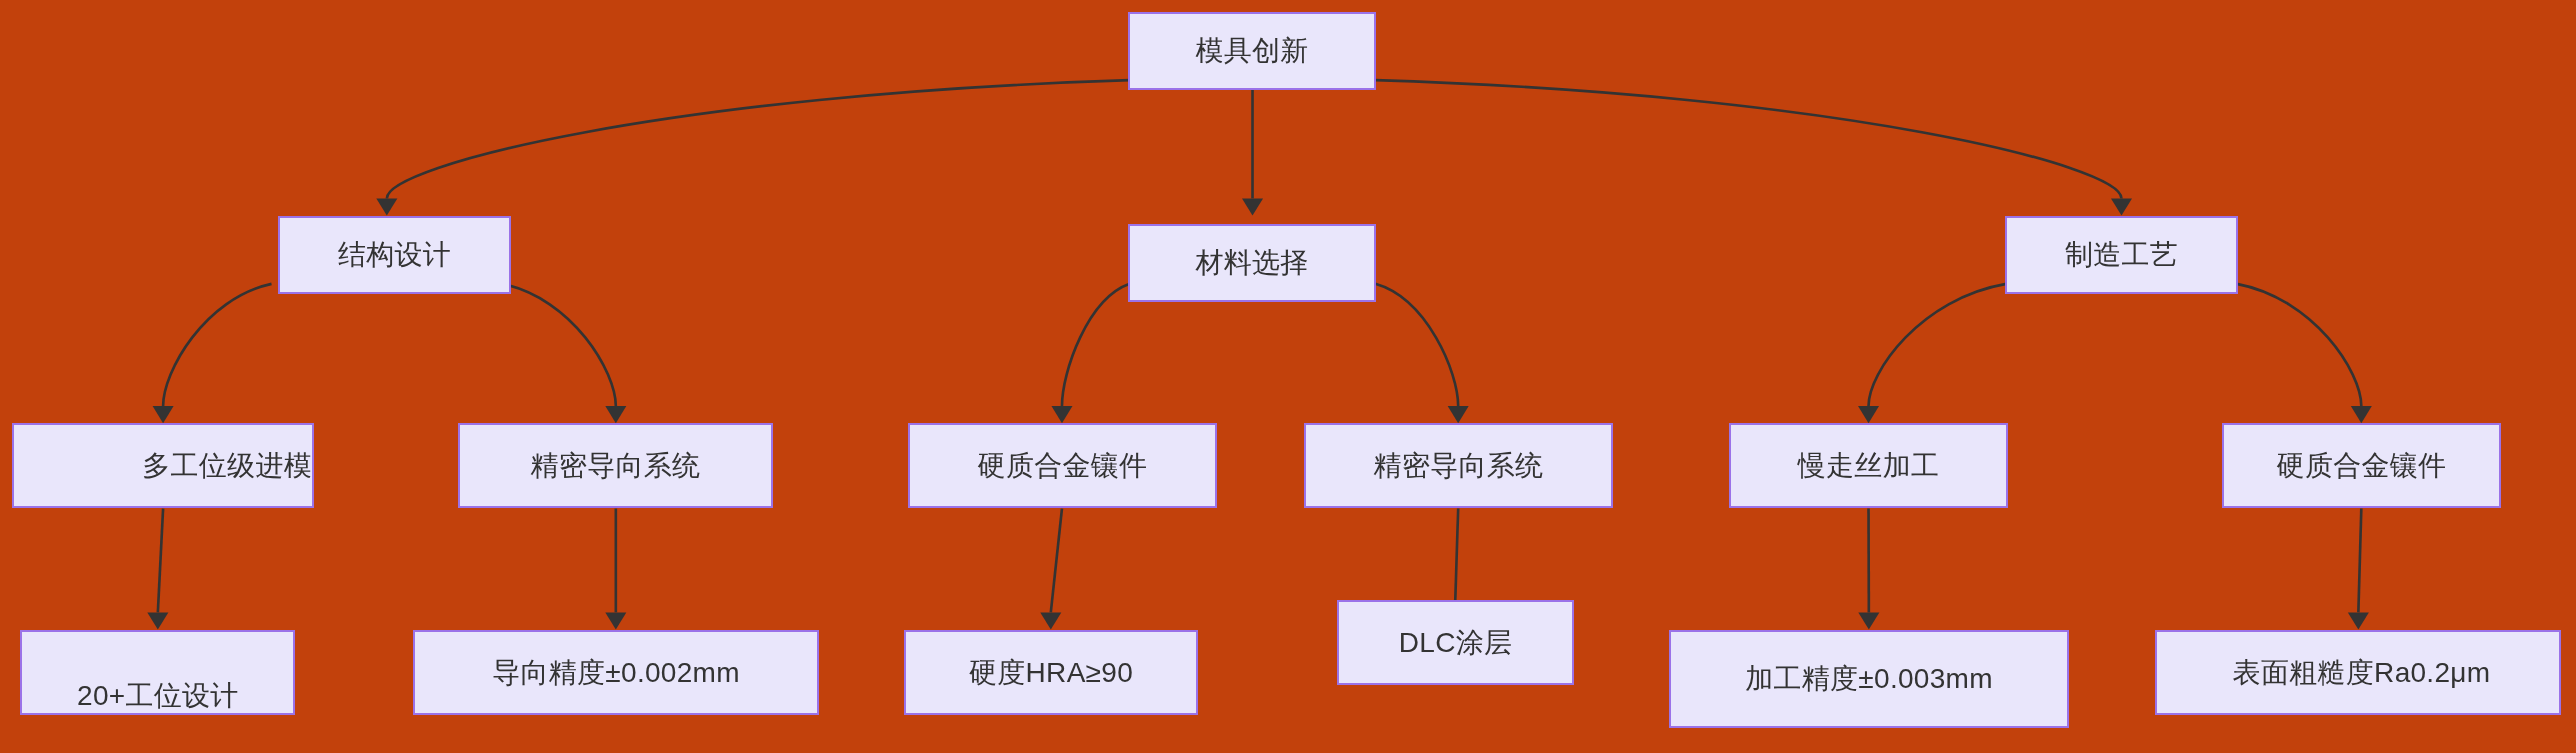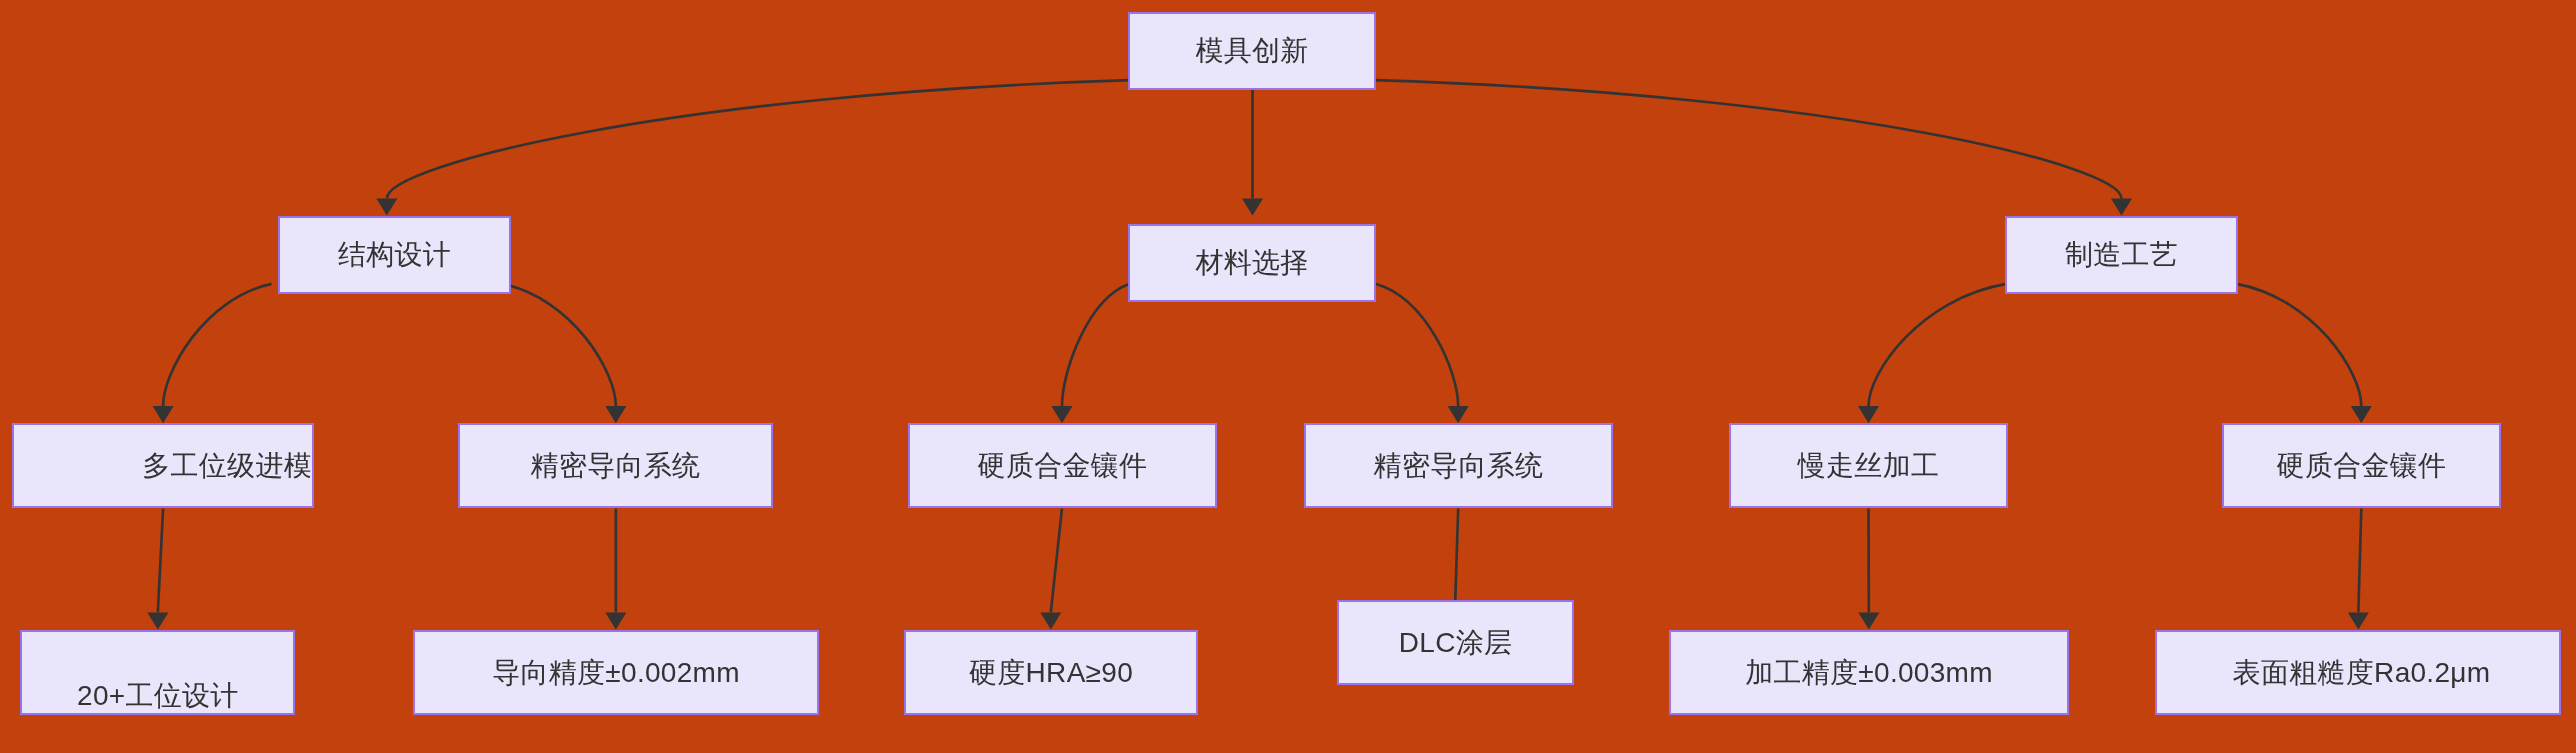--- a/index.html
+++ b/index.html
@@ -132,21 +132,21 @@
       </div>
       <div class="node" style="left: 413px; top: 630px; width: 406px; height: 85px;">
         <span class="node-label">导向精度±0.002mm</span>
       </div>
       <div class="node" style="left: 904px; top: 630px; width: 294px; height: 85px;">
         <span class="node-label">硬度HRA≥90</span>
       </div>
       <div class="node" style="left: 1337px; top: 600px; width: 237px; height: 85px;">
         <span class="node-label">DLC涂层</span>
       </div>
-      <div class="node" style="left: 1669px; top: 630px; width: 400px; height: 85px;">
+      <div class="node" style="left: 1669px; top: 630px; width: 400px; height: 98px;">
         <span class="node-label">加工精度±0.003mm</span>
       </div>
       <div class="node" style="left: 2155px; top: 630px; width: 406px; height: 85px; padding-left: 7px;">
         <span class="node-label">表面粗糙度Ra0.2μm</span>
       </div>
     </div>
 </div>
 
 
 </body></html>

